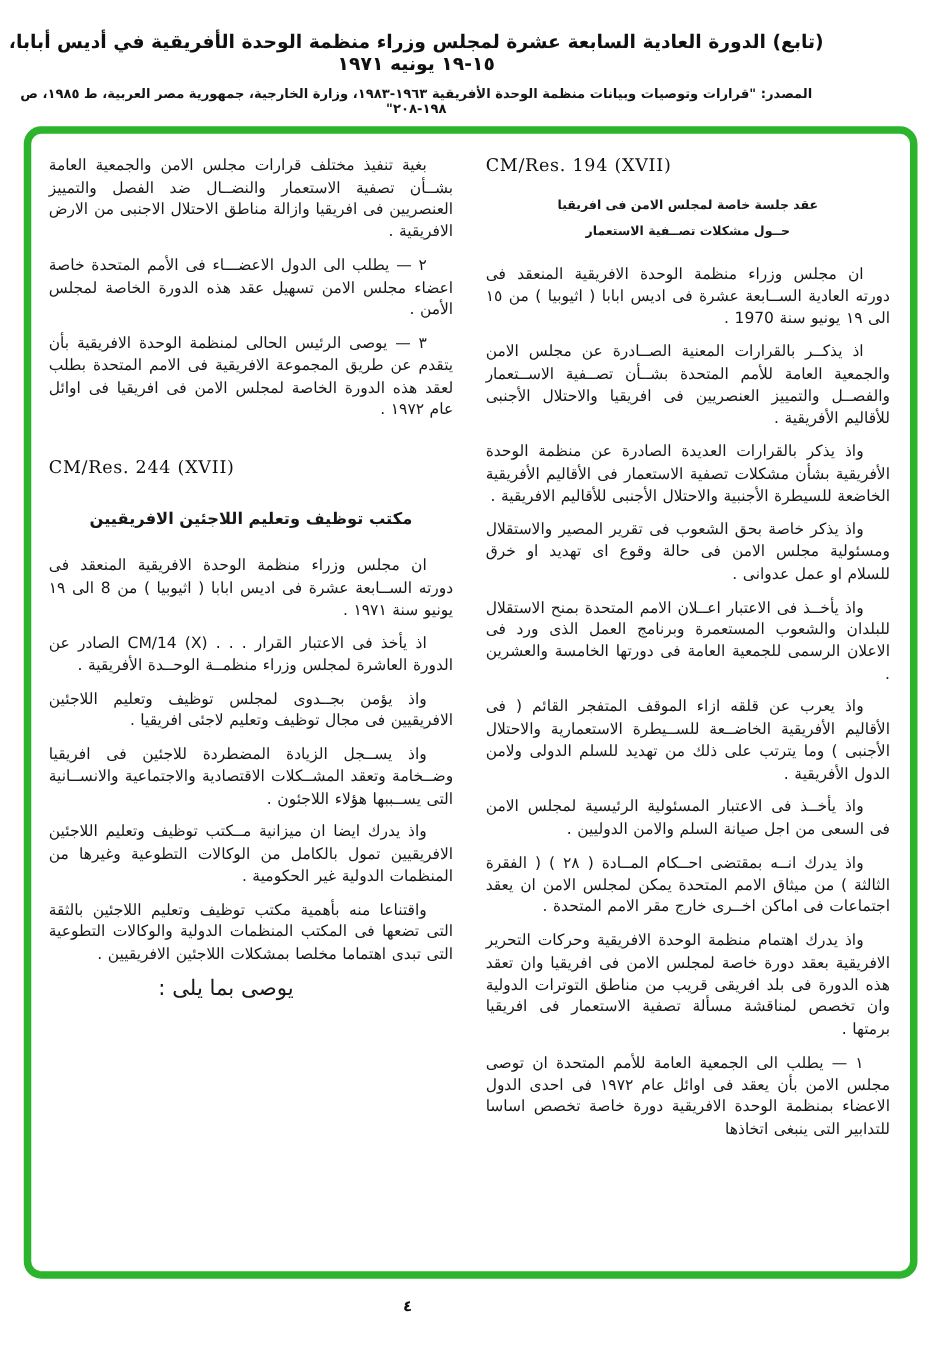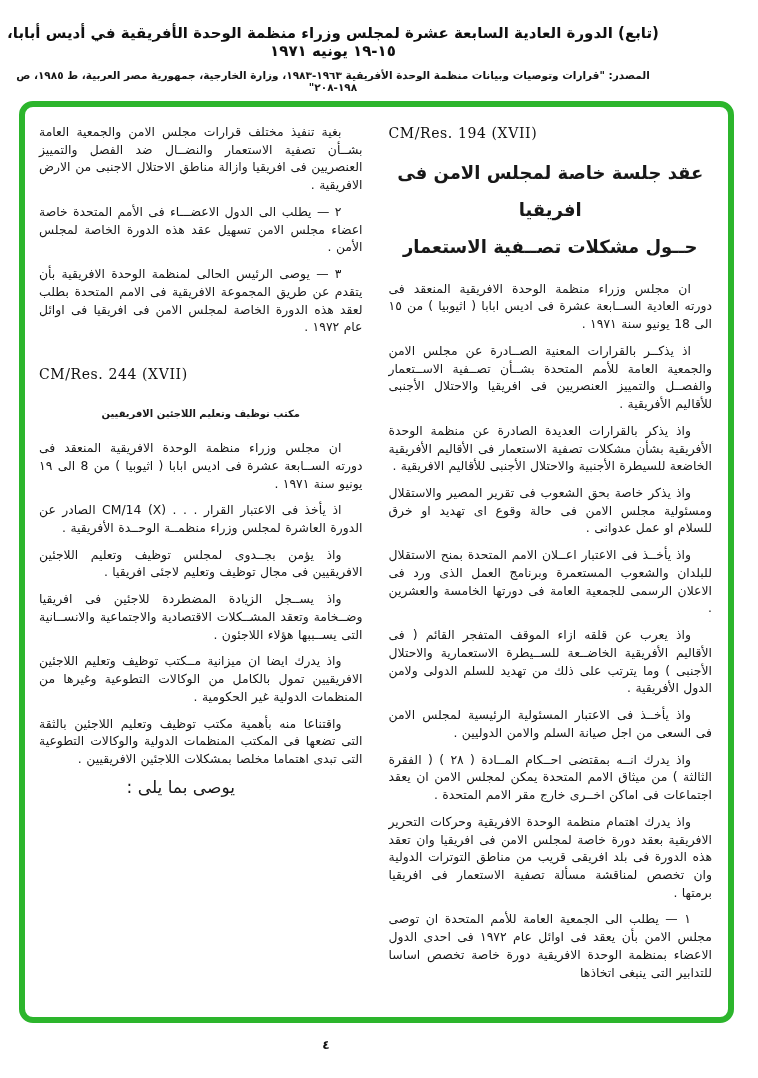--- a/index.html
+++ b/index.html
@@ -83,28 +83,28 @@
     letter-spacing: 0.6px;
     color: #101010;
     margin: 2px 0 14px 0;
   }
   .res-id.second {
     margin: 30px 0 26px 0;
   }
   .res-title {
     font-weight: bold;
     text-align: center;
-    font-size: 18px;
+    font-size: 10px;
     line-height: 2.05;
     margin: 0 0 14px 0;
   }
   .res-title-single {
     font-weight: bold;
     text-align: center;
-    font-size: 10px;
+    font-size: 13px;
     margin: 0 0 20px 0;
   }
   .closing-line {
     font-size: 17px;
     text-align: center;
     margin: 2px 40px 0 0;
   }
   
   .page-number {
     position: absolute;
@@ -129,21 +129,21 @@
 
   <div class="frame">
     <div class="columns">
 
       <section class="col">
         <div class="res-id">CM/Res. 194 (XVII)</div>
         <div class="res-title">
           <span>عقد جلسة خاصة لمجلس الامن فى افريقيا</span><br>
           <span>حــول مشكلات تصــفية الاستعمار</span>
         </div>
-        <p class="body-par">ان مجلس وزراء منظمة الوحدة الافريقية المنعقد فى دورته العادية الســابعة عشرة فى اديس ابابا ( اثيوبيا ) من ١٥ الى 18 يونيو سنة ١٩٧١ .</p>
+        <p class="body-par">ان مجلس وزراء منظمة الوحدة الافريقية المنعقد فى دورته العادية الســابعة عشرة فى اديس ابابا ( اثيوبيا ) من ١٥ الى ١٩ يونيو سنة 1970 .</p>
         <p class="body-par">اذ يذكــر بالقرارات المعنية الصــادرة عن مجلس الامن والجمعية العامة للأمم المتحدة بشــأن تصــفية الاســتعمار والفصــل والتمييز العنصريين فى افريقيا والاحتلال الأجنبى للأقاليم الأفريقية .</p>
         <p class="body-par">واذ يذكر بالقرارات العديدة الصادرة عن منظمة الوحدة الأفريقية بشأن مشكلات تصفية الاستعمار فى الأقاليم الأفريقية الخاضعة للسيطرة الأجنبية والاحتلال الأجنبى للأقاليم الافريقية .</p>
         <p class="body-par">واذ يذكر خاصة بحق الشعوب فى تقرير المصير والاستقلال ومسئولية مجلس الامن فى حالة وقوع اى تهديد او خرق للسلام او عمل عدوانى .</p>
         <p class="body-par">واذ يأخــذ فى الاعتبار اعــلان الامم المتحدة بمنح الاستقلال للبلدان والشعوب المستعمرة وبرنامج العمل الذى ورد فى الاعلان الرسمى للجمعية العامة فى دورتها الخامسة والعشرين .</p>
         <p class="body-par">واذ يعرب عن قلقه ازاء الموقف المتفجر القائم ( فى الأقاليم الأفريقية الخاضــعة للســيطرة الاستعمارية والاحتلال الأجنبى ) وما يترتب على ذلك من تهديد للسلم الدولى ولامن الدول الأفريقية .</p>
         <p class="body-par">واذ يأخــذ فى الاعتبار المسئولية الرئيسية لمجلس الامن فى السعى من اجل صيانة السلم والامن الدوليين .</p>
         <p class="body-par">واذ يدرك انــه بمقتضى احــكام المــادة ( ٢٨ ) ( الفقرة الثالثة ) من ميثاق الامم المتحدة يمكن لمجلس الامن ان يعقد اجتماعات فى اماكن اخــرى خارج مقر الامم المتحدة .</p>
         <p class="body-par">واذ يدرك اهتمام منظمة الوحدة الافريقية وحركات التحرير الافريقية بعقد دورة خاصة لمجلس الامن فى افريقيا وان تعقد هذه الدورة فى بلد افريقى قريب من مناطق التوترات الدولية وان تخصص لمناقشة مسألة تصفية الاستعمار فى افريقيا برمتها .</p>
         <p class="body-par">١ — يطلب الى الجمعية العامة للأمم المتحدة ان توصى مجلس الامن بأن يعقد فى اوائل عام ١٩٧٢ فى احدى الدول الاعضاء بمنظمة الوحدة الافريقية دورة خاصة تخصص اساسا للتدابير التى ينبغى اتخاذها</p>
       </section>

